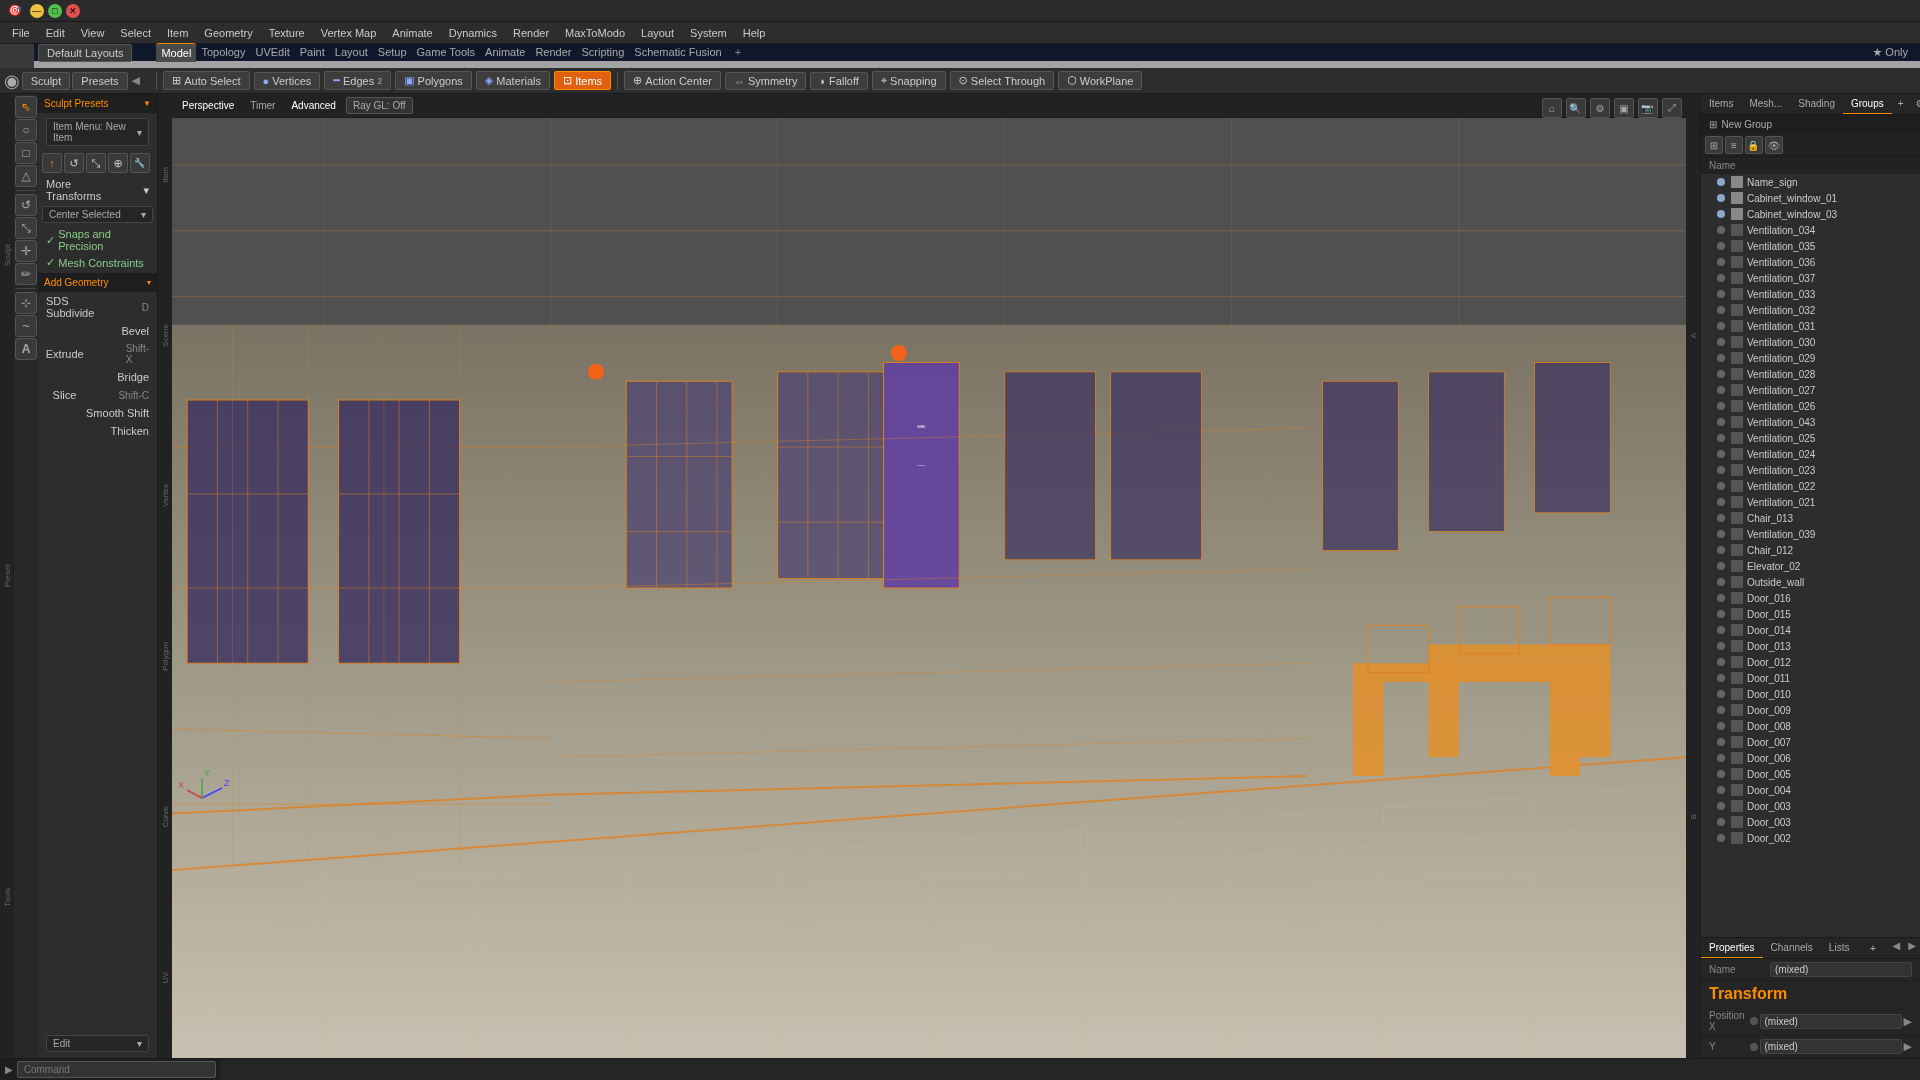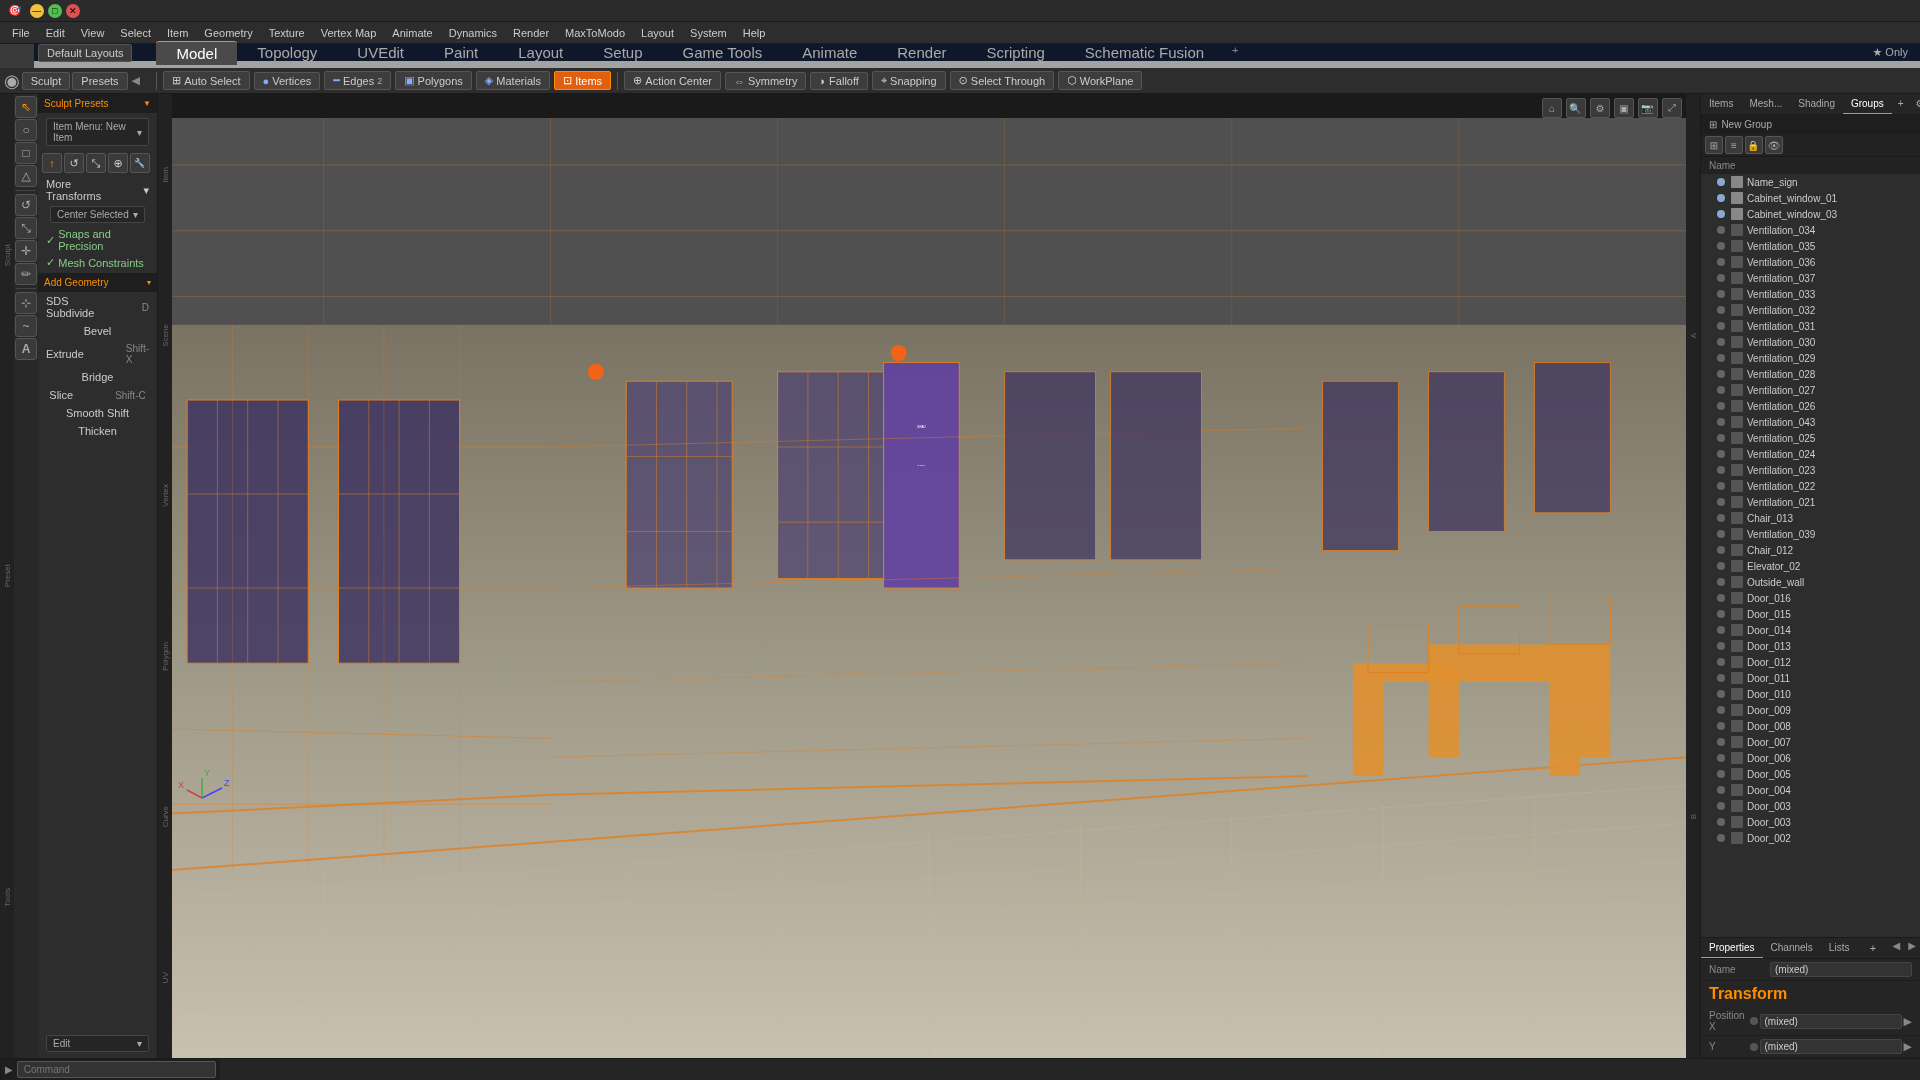--- a/index.html
+++ b/index.html
@@ -14,39 +14,39 @@
     #titlebar .close-btn { background: #e05050; }
     
     
     #menubar { background: #2d2d2d; height: 22px; display: flex; align-items: center; padding: 0 4px; border-bottom: 1px solid #1a1a1a; }
     .menu-item { padding: 2px 8px; color: #cccccc; cursor: pointer; font-size: 11px; border-radius: 2px; }
     
     
     #mode-toolbar { background: #0f172a; height: 24px; display: flex; align-items: center; padding: 0 4px; border-bottom: 7px solid #a3a3a3; margin-left: 34px; }
     .layout-btn { background: #3a3a3a; border: 1px solid #555; color: #cccccc; padding: 2px 8px; font-size: 11px; cursor: pointer; border-radius: 2px; margin-right: 4px; }
     .mode-tabs { display: flex; margin-left: 20px; }
-    .mode-tab { padding: 3px 20px; color: #aaaaaa; cursor: pointer; font-size: 15px; border-radius: 3px 3px 0 0; }
+    .mode-tab { padding: 3px 5px; color: #aaaaaa; cursor: pointer; font-size: 11px; border-radius: 3px 3px 0 0; }
     .mode-tab.active { background: #4a4a4a; color: #ffffff; border-top: 1px solid #ff8c00; }
     .add-tab { color: #888; padding: 3px 8px; cursor: pointer; }
     .star-btn { margin-left: auto; color: #aaa; padding: 2px 8px; }
     
     
     #sub-toolbar { background: #2d2d2d; height: 26px; display: flex; align-items: center; padding: 0 4px; border-bottom: 1px solid #1a1a1a; gap: 4px; }
     .sub-btn { background: #3d3d3d; border: 1px solid #555; color: #cccccc; padding: 2px 8px; font-size: 11px; cursor: pointer; border-radius: 2px; display: flex; align-items: center; gap: 3px; }
     .sub-btn.active { background: #e06010; border-color: #ff8c00; color: #ffffff; }
     .sub-divider { width: 1px; height: 18px; background: #555; margin: 0 2px; }
     
     
     #left-sidebar { width: 120px; background: #2d2d2d; border-right: 1px solid #1a1a1a; display: flex; flex-direction: column; overflow-y: auto; }
     .sculpt-icon { width: 22px; height: 22px; background: #3a3a3a; border: 1px solid #555; border-radius: 3px; display: flex; align-items: center; justify-content: center; cursor: pointer; color: #aaa; font-size: 12px; }
     
     
     .tool-section-header { background: #1e1e1e; color: #ff8c00; padding: 4px 6px; font-size: 10px; display: flex; align-items: center; justify-content: space-between; cursor: pointer; }
     .tool-section-header .arrow { font-size: 8px; }
-    .tool-item { padding: 3px 8px; color: #cccccc; cursor: pointer; font-size: 11px; display: flex; align-items: center; justify-content: center; gap: 42px; }
+    .tool-item { padding: 3px 8px; color: #cccccc; cursor: pointer; font-size: 11px; display: flex; align-items: center; justify-content: flex-end; gap: 42px; }
     .tool-item .shortcut { color: #888; font-size: 10px; }
     .tool-dropdown { background: #252525; border: 1px solid #444; border-radius: 2px; margin: 2px 4px; padding: 2px 6px; color: #aaa; font-size: 10px; display: flex; align-items: center; justify-content: space-between; cursor: pointer; }
     
     
     #viewport { flex: 1; background: #1a1a1a; position: relative; overflow: hidden; }
     
     
     #viewport-toolbar { position: absolute; top: 0; left: 0; right: 0; height: 24px; background: rgba(35,35,35,0.9); display: flex; align-items: center; padding: 0 4px; gap: 4px; z-index: 10; border-bottom: 1px solid #1a1a1a; }
     .vp-btn { padding: 2px 6px; color: #aaaaaa; font-size: 10px; cursor: pointer; border-radius: 2px; }
     .vp-btn.active { color: #ffffff; }
@@ -258,21 +258,21 @@
         <div style="width:20px; height:20px; background:#3a3a3a; border:1px solid #555; border-radius:2px; display:flex; align-items:center; justify-content:center; cursor:pointer;">⤡</div>
         <div style="width:20px; height:20px; background:#3a3a3a; border:1px solid #555; border-radius:2px; display:flex; align-items:center; justify-content:center; cursor:pointer;">⊕</div>
         <div style="width:20px; height:20px; background:#3a3a3a; border:1px solid #555; border-radius:2px; display:flex; align-items:center; justify-content:center; cursor:pointer; color:#aaa; font-size:9px;">🔧</div>
       </div>
 
       <div class="tool-item">
         <span>More Transforms</span>
         <span class="arrow">▾</span>
       </div>
 
-      <div class="tool-dropdown" style="margin:1px 12px;">
+      <div class="tool-dropdown" style="margin:1px 4px;">
         <span>Center Selected</span>
         <span>▾</span>
       </div>
 
       <div style="padding:2px 4px;">
         <div style="display:flex; align-items:center; gap:3px; padding:2px 4px; color:#88cc88; cursor:pointer;">
           <span style="color:#88cc88;">✓</span>
           <span>Snaps and Precision</span>
         </div>
         <div style="display:flex; align-items:center; gap:3px; padding:2px 4px; color:#88cc88; cursor:pointer;">
@@ -335,20 +335,26 @@
       <div class="vtab">
           <span>Curve</span>
         </div>
       <div class="vtab">
           <span>UV</span>
         </div>
     </div>
 
     <div id="viewport">
 
+      <div id="viewport-toolbar">
+        <span class="vp-btn active">Perspective</span>
+        <span class="vp-btn">Timer</span>
+        <span class="vp-btn active">Advanced</span>
+        <span class="vp-dropdown">Ray GL: Off</span>
+      </div>
 
       <div id="vp-icons">
         <div class="vp-icon-btn">⌂</div>
         <div class="vp-icon-btn">🔍</div>
         <div class="vp-icon-btn">⚙</div>
         <div class="vp-icon-btn">▣</div>
         <div class="vp-icon-btn">📷</div>
         <div class="vp-icon-btn">⤢</div>
       </div>
 

